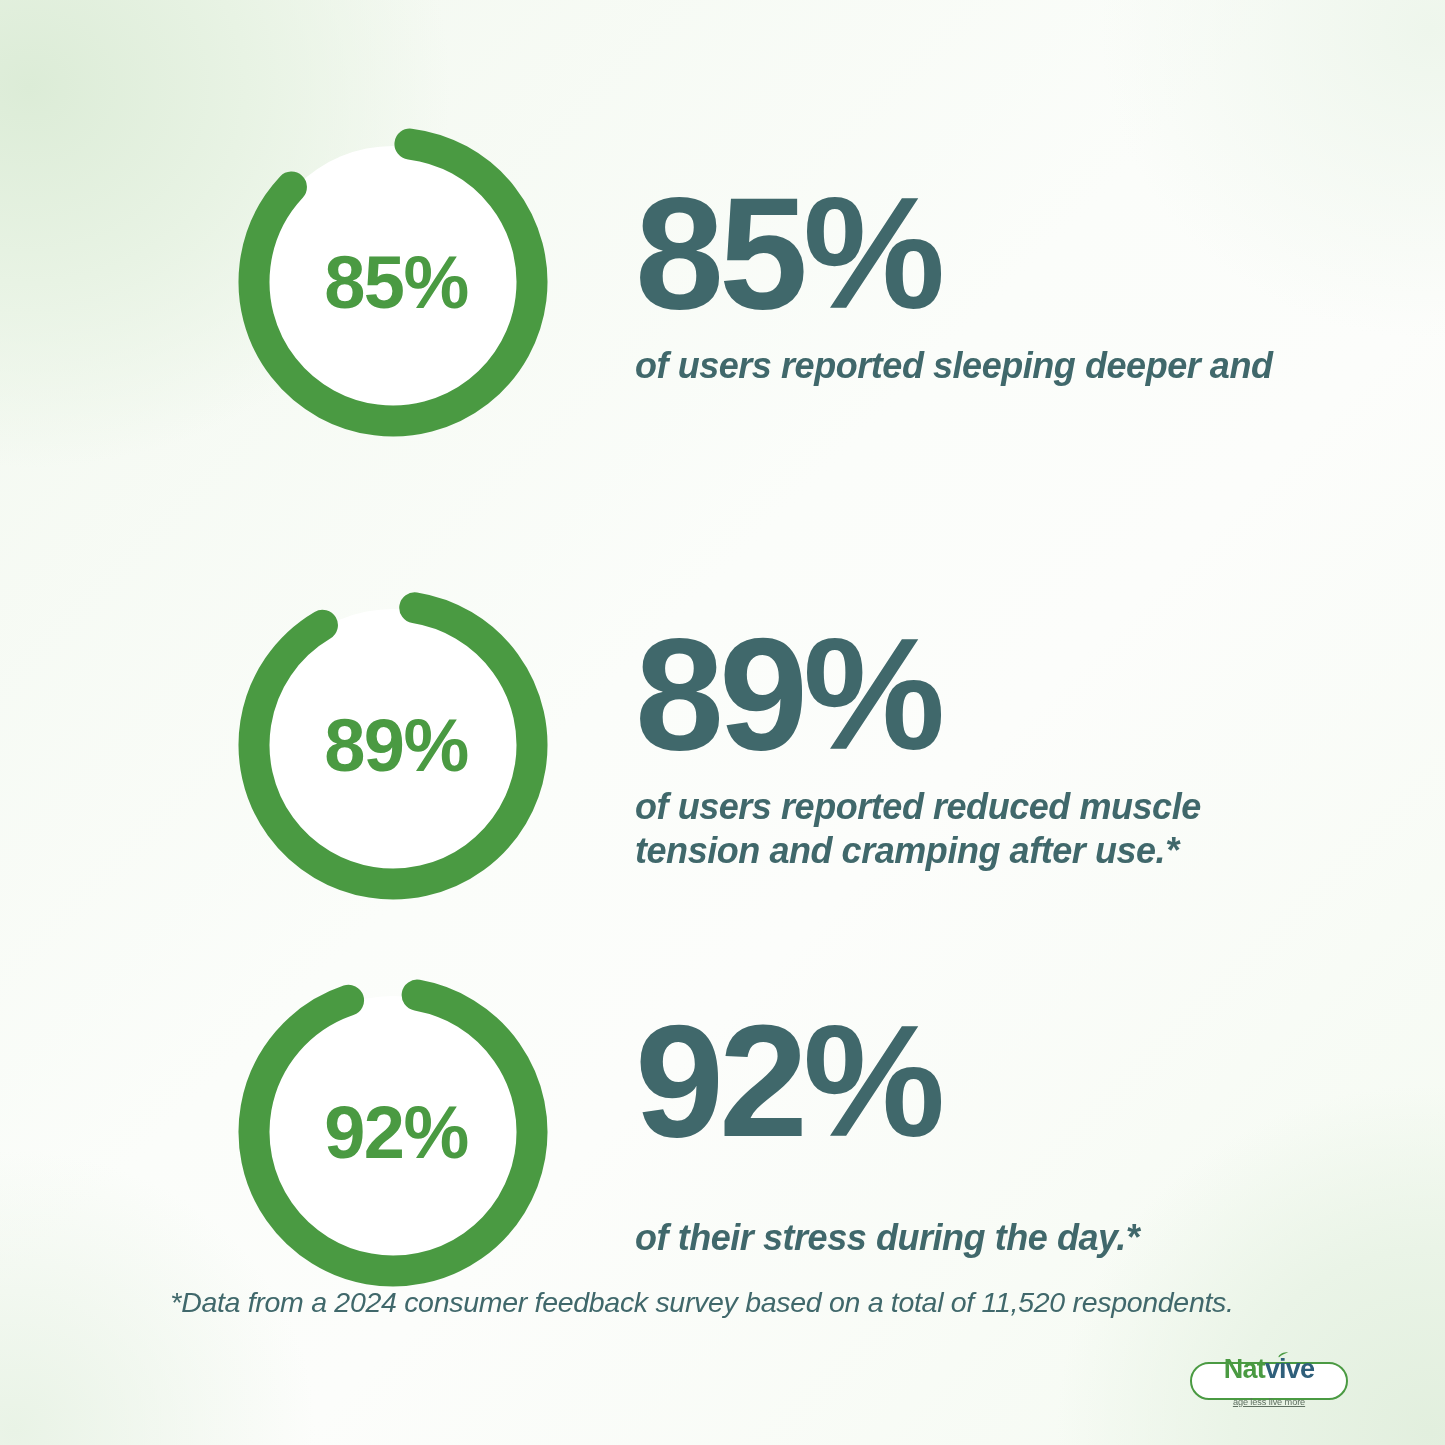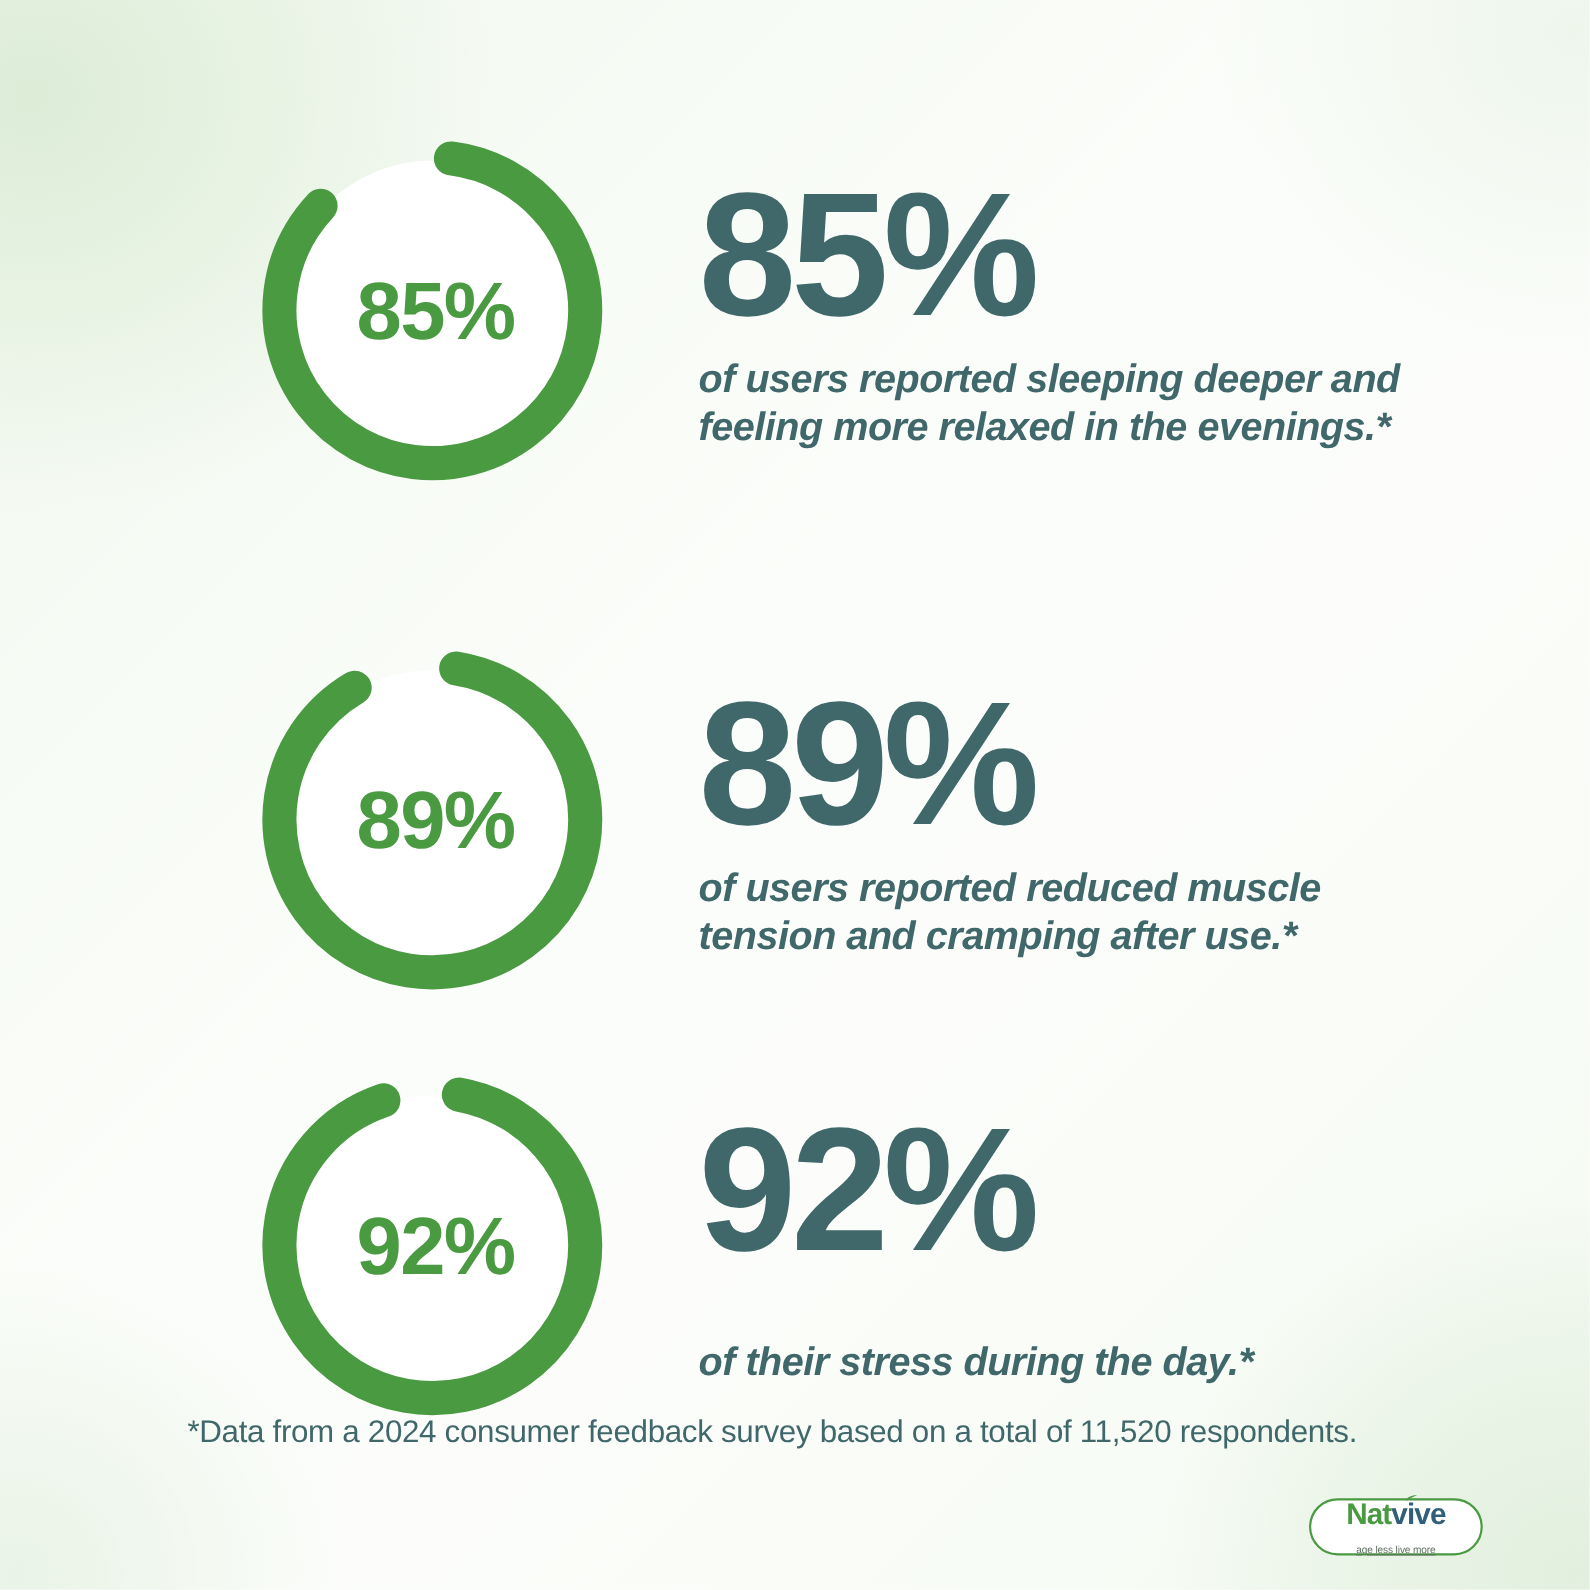--- a/index.html
+++ b/index.html
@@ -92,32 +92,33 @@
   }
 
   
   #footnote {
     position: absolute;
     top: 1286px;
     left: 0;
     width: 1404px;
     text-align: center;
     font-size: 28.5px;
+    font-style: italic;
     font-weight: 400;
     letter-spacing: -0.3px;
     color: #40686b;
   }
 
   
   #logo {
     position: absolute;
     left: 1190px;
     top: 1362px;
     width: 158px;
-    height: 52px;
+    height: 38px;
     border: 2.5px solid #4a9a42;
     border-radius: 26px;
     background: #ffffff;
     display: flex;
     flex-direction: column;
     align-items: center;
     justify-content: center;
     box-sizing: border-box;
   }
   .logo-word {
@@ -156,21 +157,20 @@
       <svg viewBox="0 0 320 320" width="320" height="320" aria-hidden="true">
         <circle cx="160" cy="160" r="136" fill="#ffffff"></circle>
         <circle cx="160" cy="160" r="139" fill="none" stroke="#4a9a42" stroke-width="31" stroke-linecap="round" stroke-dasharray="742.2 131.0" stroke-dashoffset="0" transform="rotate(-83 160 160)"></circle>
       </svg>
       <div class="donut-label">85%</div>
     </div>
     <div class="stat-text">
       <div class="stat-big">85%</div>
       <div class="stat-desc">
         <span>of users reported sleeping deeper and</span><br>
-        <span>feeling more relaxed in the evenings.*</span>
       </div>
     </div>
   </div>
 
   <div class="stat-row" id="row-1">
     <div class="donut-wrap">
       <svg viewBox="0 0 320 320" width="320" height="320" aria-hidden="true">
         <circle cx="160" cy="160" r="136" fill="#ffffff"></circle>
         <circle cx="160" cy="160" r="139" fill="none" stroke="#4a9a42" stroke-width="31" stroke-linecap="round" stroke-dasharray="777.2 96.0" stroke-dashoffset="0" transform="rotate(-81 160 160)"></circle>
       </svg>

